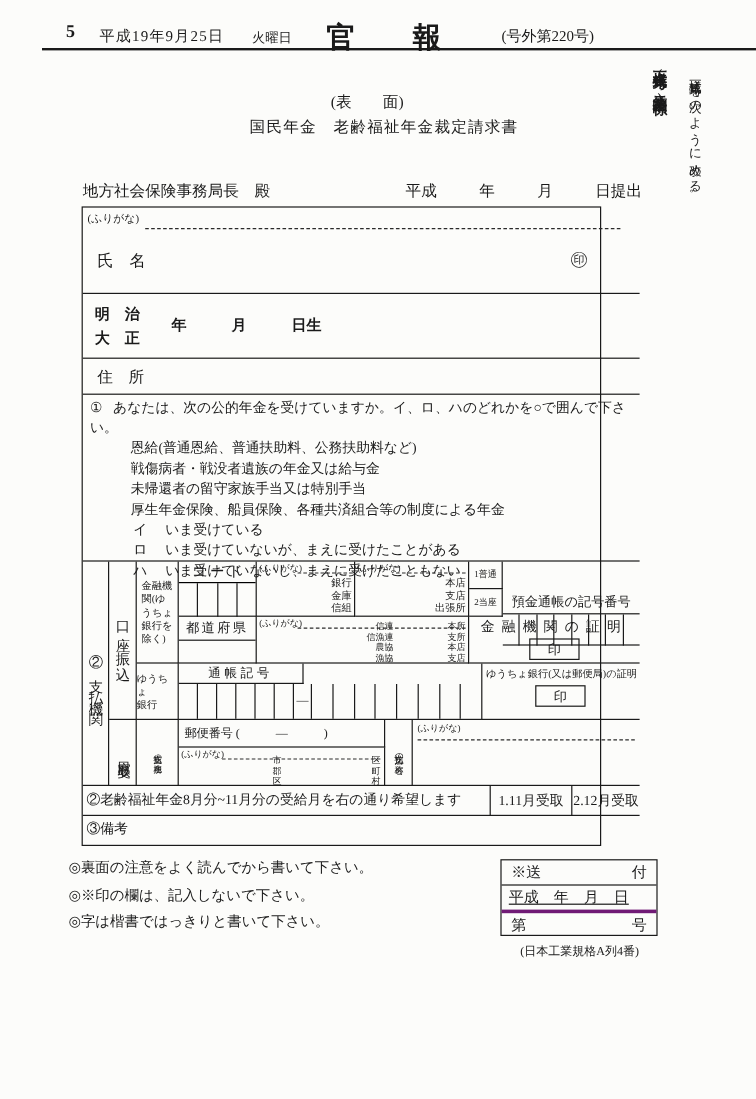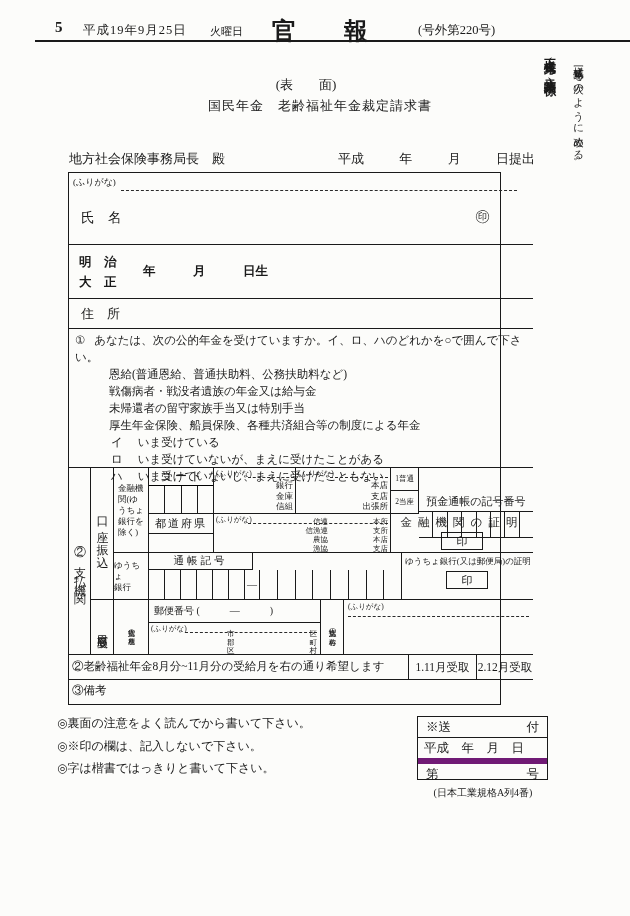--- a/index.html
+++ b/index.html
@@ -231,19 +231,19 @@
   <div>◎裏面の注意をよく読んでから書いて下さい。</div>
   <div>◎※印の欄は、記入しないで下さい。</div>
   <div>◎字は楷書ではっきりと書いて下さい。</div>
 </div>
 
 <div class="ab" style="left:417px;top:716px;width:131px;height:64px;border:1.5px solid #1a1a1a;font-size:12.5px;">
   <div style="height:20px;border-bottom:1px solid #1a1a1a;display:flex;justify-content:space-between;align-items:center;padding:0 8px;">
     <span>※送</span>
     <span>付</span>
   </div>
-  <div style="height:20px;border-bottom:6px solid #701a75;display:flex;align-items:center;padding:0 6px;">平成　年　月　日</div>
+  <div style="height:20px;border-bottom:3px solid #701a75;display:flex;align-items:center;padding:0 6px;text-decoration:underline;">平成　年　月　日</div>
   <div style="height:21px;display:flex;justify-content:space-between;align-items:center;padding:0 8px;">
     <span>第</span>
     <span>号</span>
   </div>
 </div>
 <div class="ab" style="left:410px;top:786px;width:146px;text-align:center;font-size:10px;">(日本工業規格A列4番)</div>
 
 </body></html>

